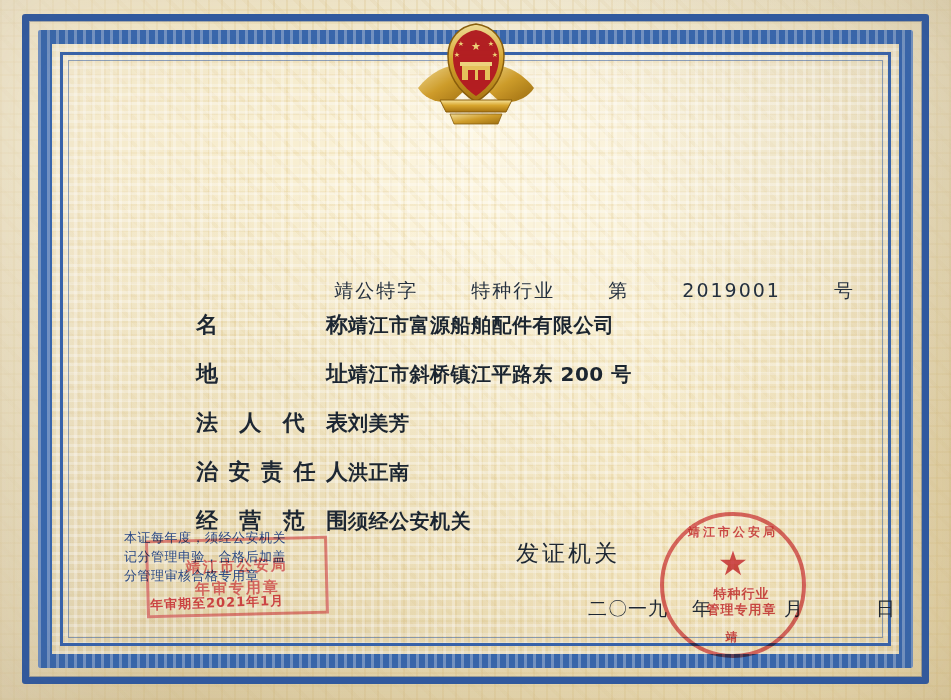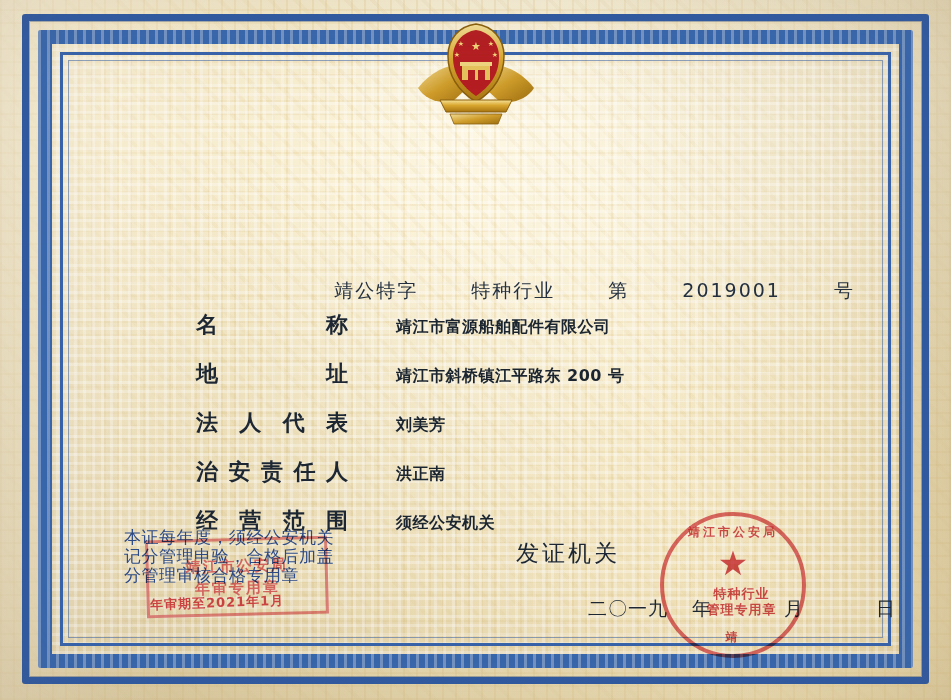--- a/index.html
+++ b/index.html
@@ -144,25 +144,24 @@
     font-family: "DejaVu Sans", sans-serif;
     font-size: 22px;
     font-weight: bold;
     color: #1d2733;
     display: flex;
     justify-content: space-between;
   }
   .field-label span { display: inline-block; }
   .field-value {
     font-family: "DejaVu Sans", sans-serif;
-    font-size: 16px;
+    font-size: 20px;
     font-weight: bold;
     color: #1b2530;
     letter-spacing: 0.5px;
-    padding-left: 48px;
   }
 
   
   #issuer {
     position: absolute;
     left: 516px;
     top: 538px;
     font-size: 23px;
     font-weight: normal;
     letter-spacing: 3px;
@@ -235,21 +234,21 @@
     position: absolute;
     left: 124px;
     top: 528px;
     width: 210px;
     height: 86px;
     z-index: 7;
   }
   #left-stamp-note {
     position: absolute;
     inset: 0;
-    font-size: 17px;
+    font-size: 13px;
     line-height: 19px;
     color: #2b4a86;
     letter-spacing: 0.5px;
     white-space: nowrap;
   }
   #left-stamp-seal {
     position: absolute;
     left: 22px;
     top: 10px;
     width: 176px;

